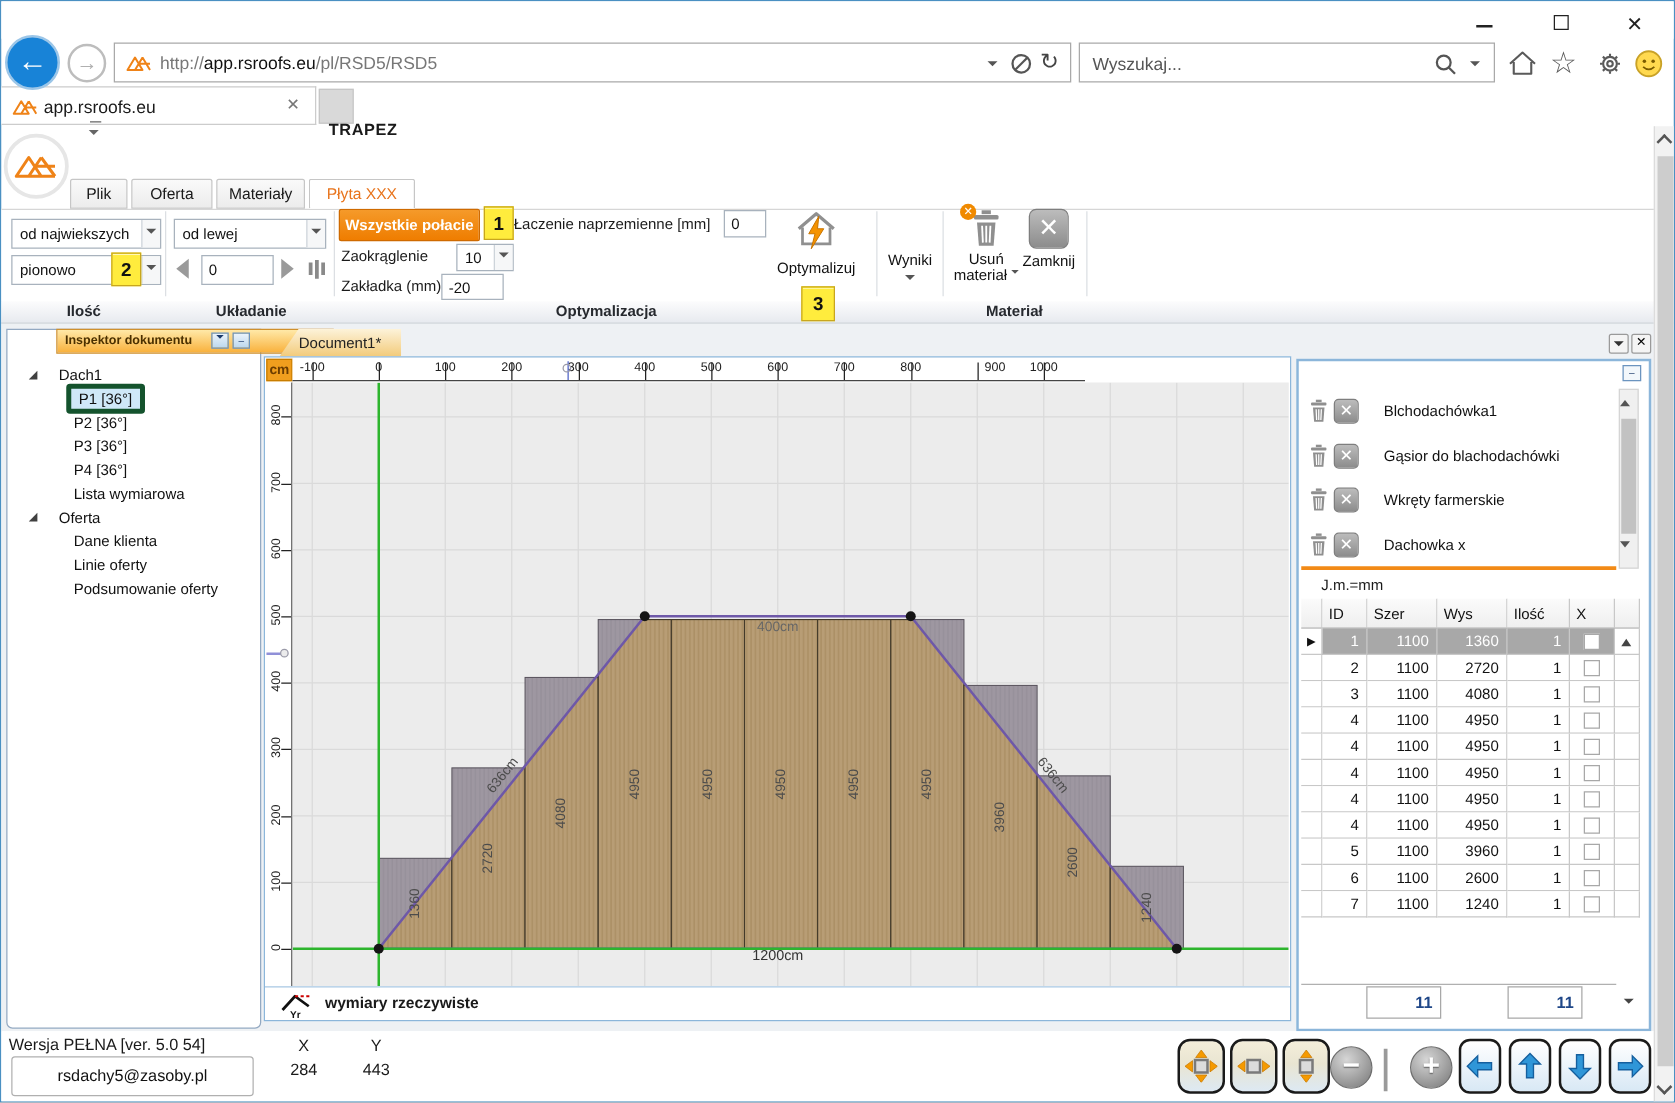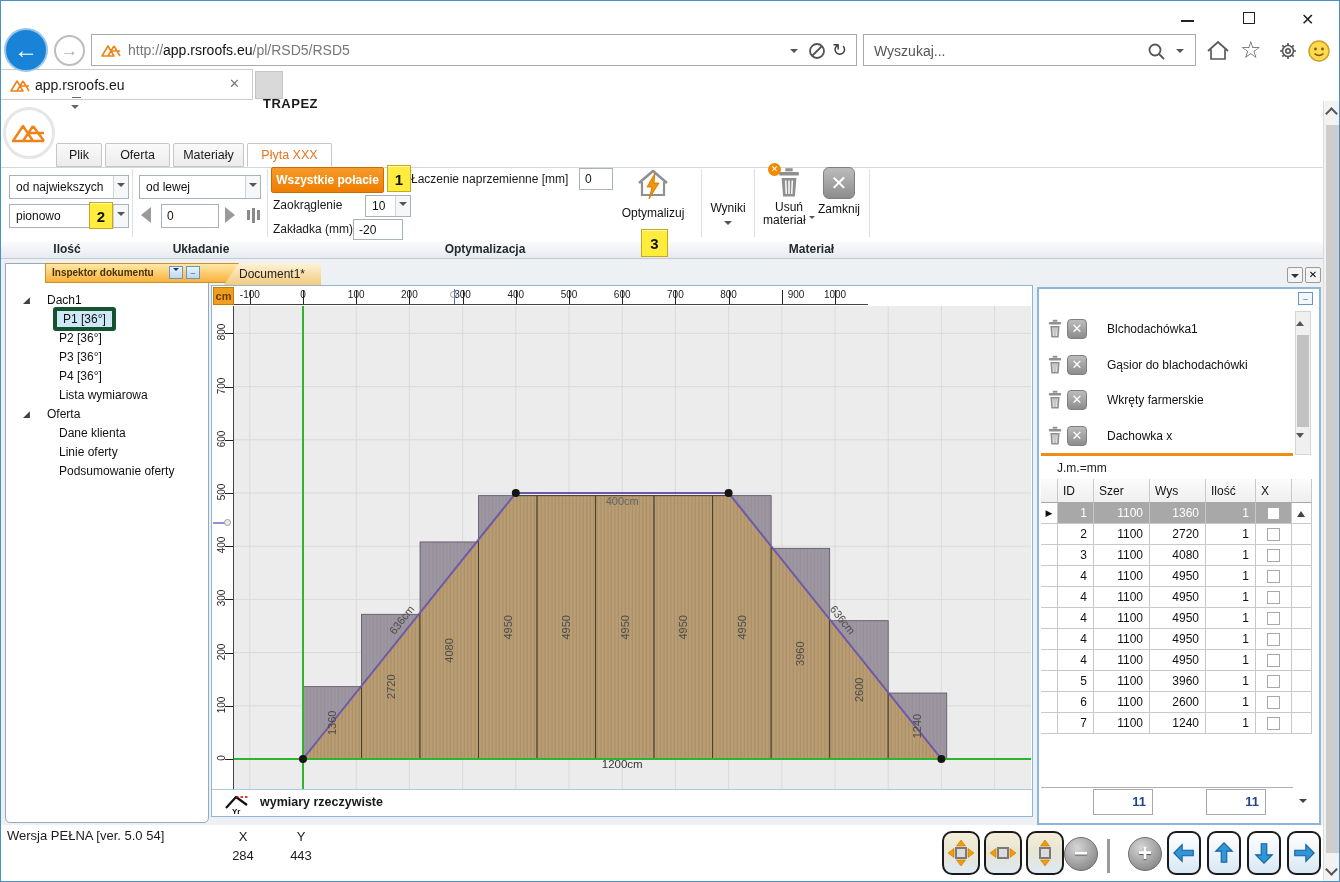--- a/index.html
+++ b/index.html
@@ -570,20 +570,21 @@
       <div class="cell" style="left: 1291px; top: 712px; width: 20px; height: 21px; background: rgb(255, 255, 255);"></div>
       <div style="position: absolute; left: 1296px; top: 506px; width: 0px; height: 0px; border-width: 4px 4px 6px; border-style: solid; border-color: transparent transparent rgb(68, 68, 68); border-image: initial;"></div>
     </div>
   <div class="abs" style="left:1040px;top:786px;width:252px;height:0;border-top:1px solid #b0b0b0;"></div>
   <div class="countbox" style="left:1092px;top:788px;"><span>11</span></div>
   <div class="countbox" style="left:1205px;top:788px;"><span>11</span></div>
   <div class="caret" style="position:absolute;left:1298px;top:798px;border-top-color:#444;"></div>
 
   <div class="abs" style="left:0;top:824px;width:1338px;height:57px;background:#fff;"></div>
   <div class="txt" style="left:6px;top:827px;font-size:13px;text-align:right;">Wersja PEŁNA [ver. 5.0 54]</div>
+  <div class="abs" style="left:8px;top:844px;width:194px;height:32px;border:1px solid #b0b0b0;border-radius:3px;font-size:13px;text-align:center;line-height:30px;color:#111;"><span>rsdachy5@zasoby.pl</span></div>
   <div class="txt" style="left:222px;top:828px;width:40px;text-align:center;font-size:13px;">X</div>
   <div class="txt" style="left:222px;top:847px;width:40px;text-align:center;font-size:13px;">284</div>
   <div class="txt" style="left:280px;top:828px;width:40px;text-align:center;font-size:13px;">Y</div>
   <div class="txt" style="left:280px;top:847px;width:40px;text-align:center;font-size:13px;">443</div>
 
   <div class="fitbtn" style="left:941px;">
     <svg width="26" height="26" viewBox="0 0 26 26">
         <rect x="8" y="8" width="10" height="10" fill="#dcdcdc" stroke="#7a7a7a" stroke-width="2"></rect>
         <g fill="#f59a00" stroke="#c87800" stroke-width="0.6">
           <polygon points="13,0 8.5,6 17.5,6"></polygon>

